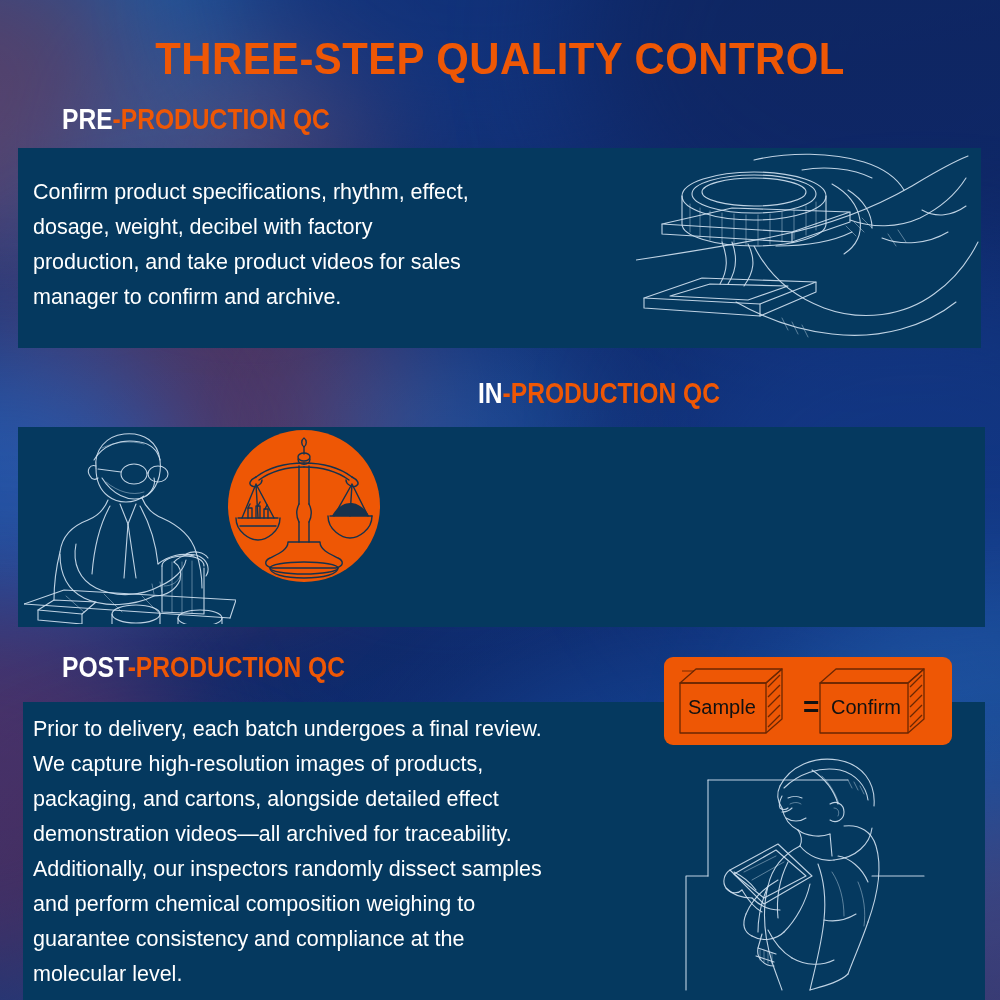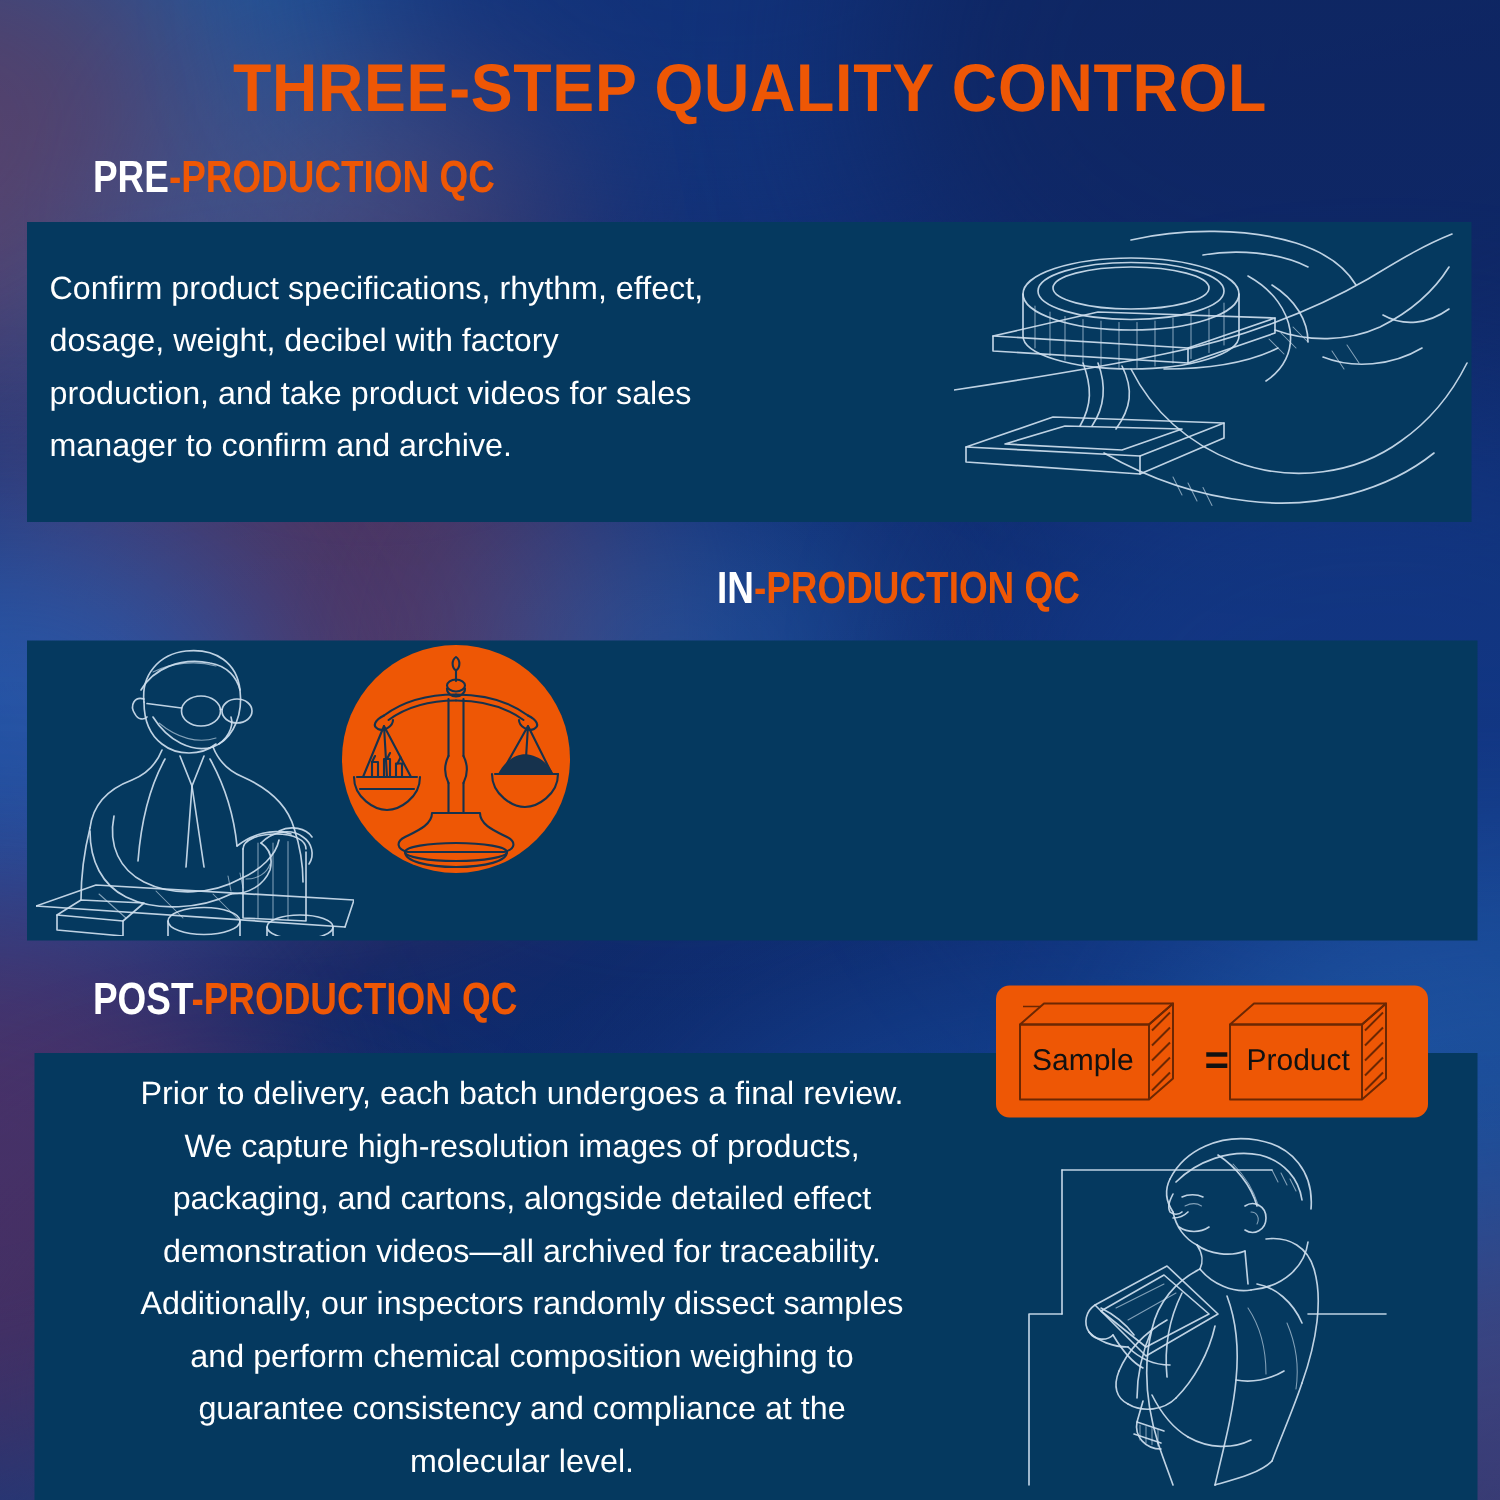--- a/index.html
+++ b/index.html
@@ -93,21 +93,21 @@
 
   .body-text {
     position: absolute;
     color: #ffffff;
     font-size: 21.5px;
     line-height: 35px;
     white-space: pre-line;
   }
   .text-1 { left: 33px;  top: 175px;  width: 580px; }
   .text-2 { left: 452px; top: 452px;  width: 540px; }
-  .text-3 { left: 33px;  top: 712px;  width: 630px; text-align: center; }
+  .text-3 { left: 33px;  top: 712px;  width: 630px; }
 
   
   .art { position: absolute; }
   .art svg { display: block; }
   .art .ln { fill: none; stroke: #cfe0ef; stroke-width: 1.1; stroke-linecap: round; stroke-linejoin: round; opacity: .92; }
   .art .ln.thin { stroke-width: .7; opacity: .62; }
 
   .art-hand   { left: 636px; top: 150px; }
   .art-worker { left: 24px;  top: 428px; }
   .art-man    { left: 672px; top: 752px; }
@@ -359,21 +359,21 @@
         <path d="M18 14 L30 14" stroke-width=".9"></path>
 
         <path d="M156 26 L244 26 L260 12 L172 12 Z"></path>
         <path d="M156 26 L156 76 L244 76 L244 26 Z"></path>
         <path d="M244 26 L260 12 L260 62 L244 76"></path>
         <path d="M246 30 L258 18 M246 40 L258 28 M246 50 L258 38 M246 60 L258 48 M246 70 L258 58"></path>
       </g>
     </svg>
     <span class="sp-label sample">Sample</span>
     <span class="sp-label equals">=</span>
-    <span class="sp-label product">Product</span>
+    <span class="sp-label product">Confirm</span>
   </div>
 
   <div class="art art-man">
     <svg width="310" height="240" viewBox="0 0 310 240" aria-hidden="true">
 
       <path class="ln" d="M36 28 L36 124"></path>
       <path class="ln" d="M36 28 L176 28"></path>
       <path class="ln" d="M36 124 L14 124 L14 238"></path>
       <path class="ln" d="M200 124 L252 124"></path>
 

